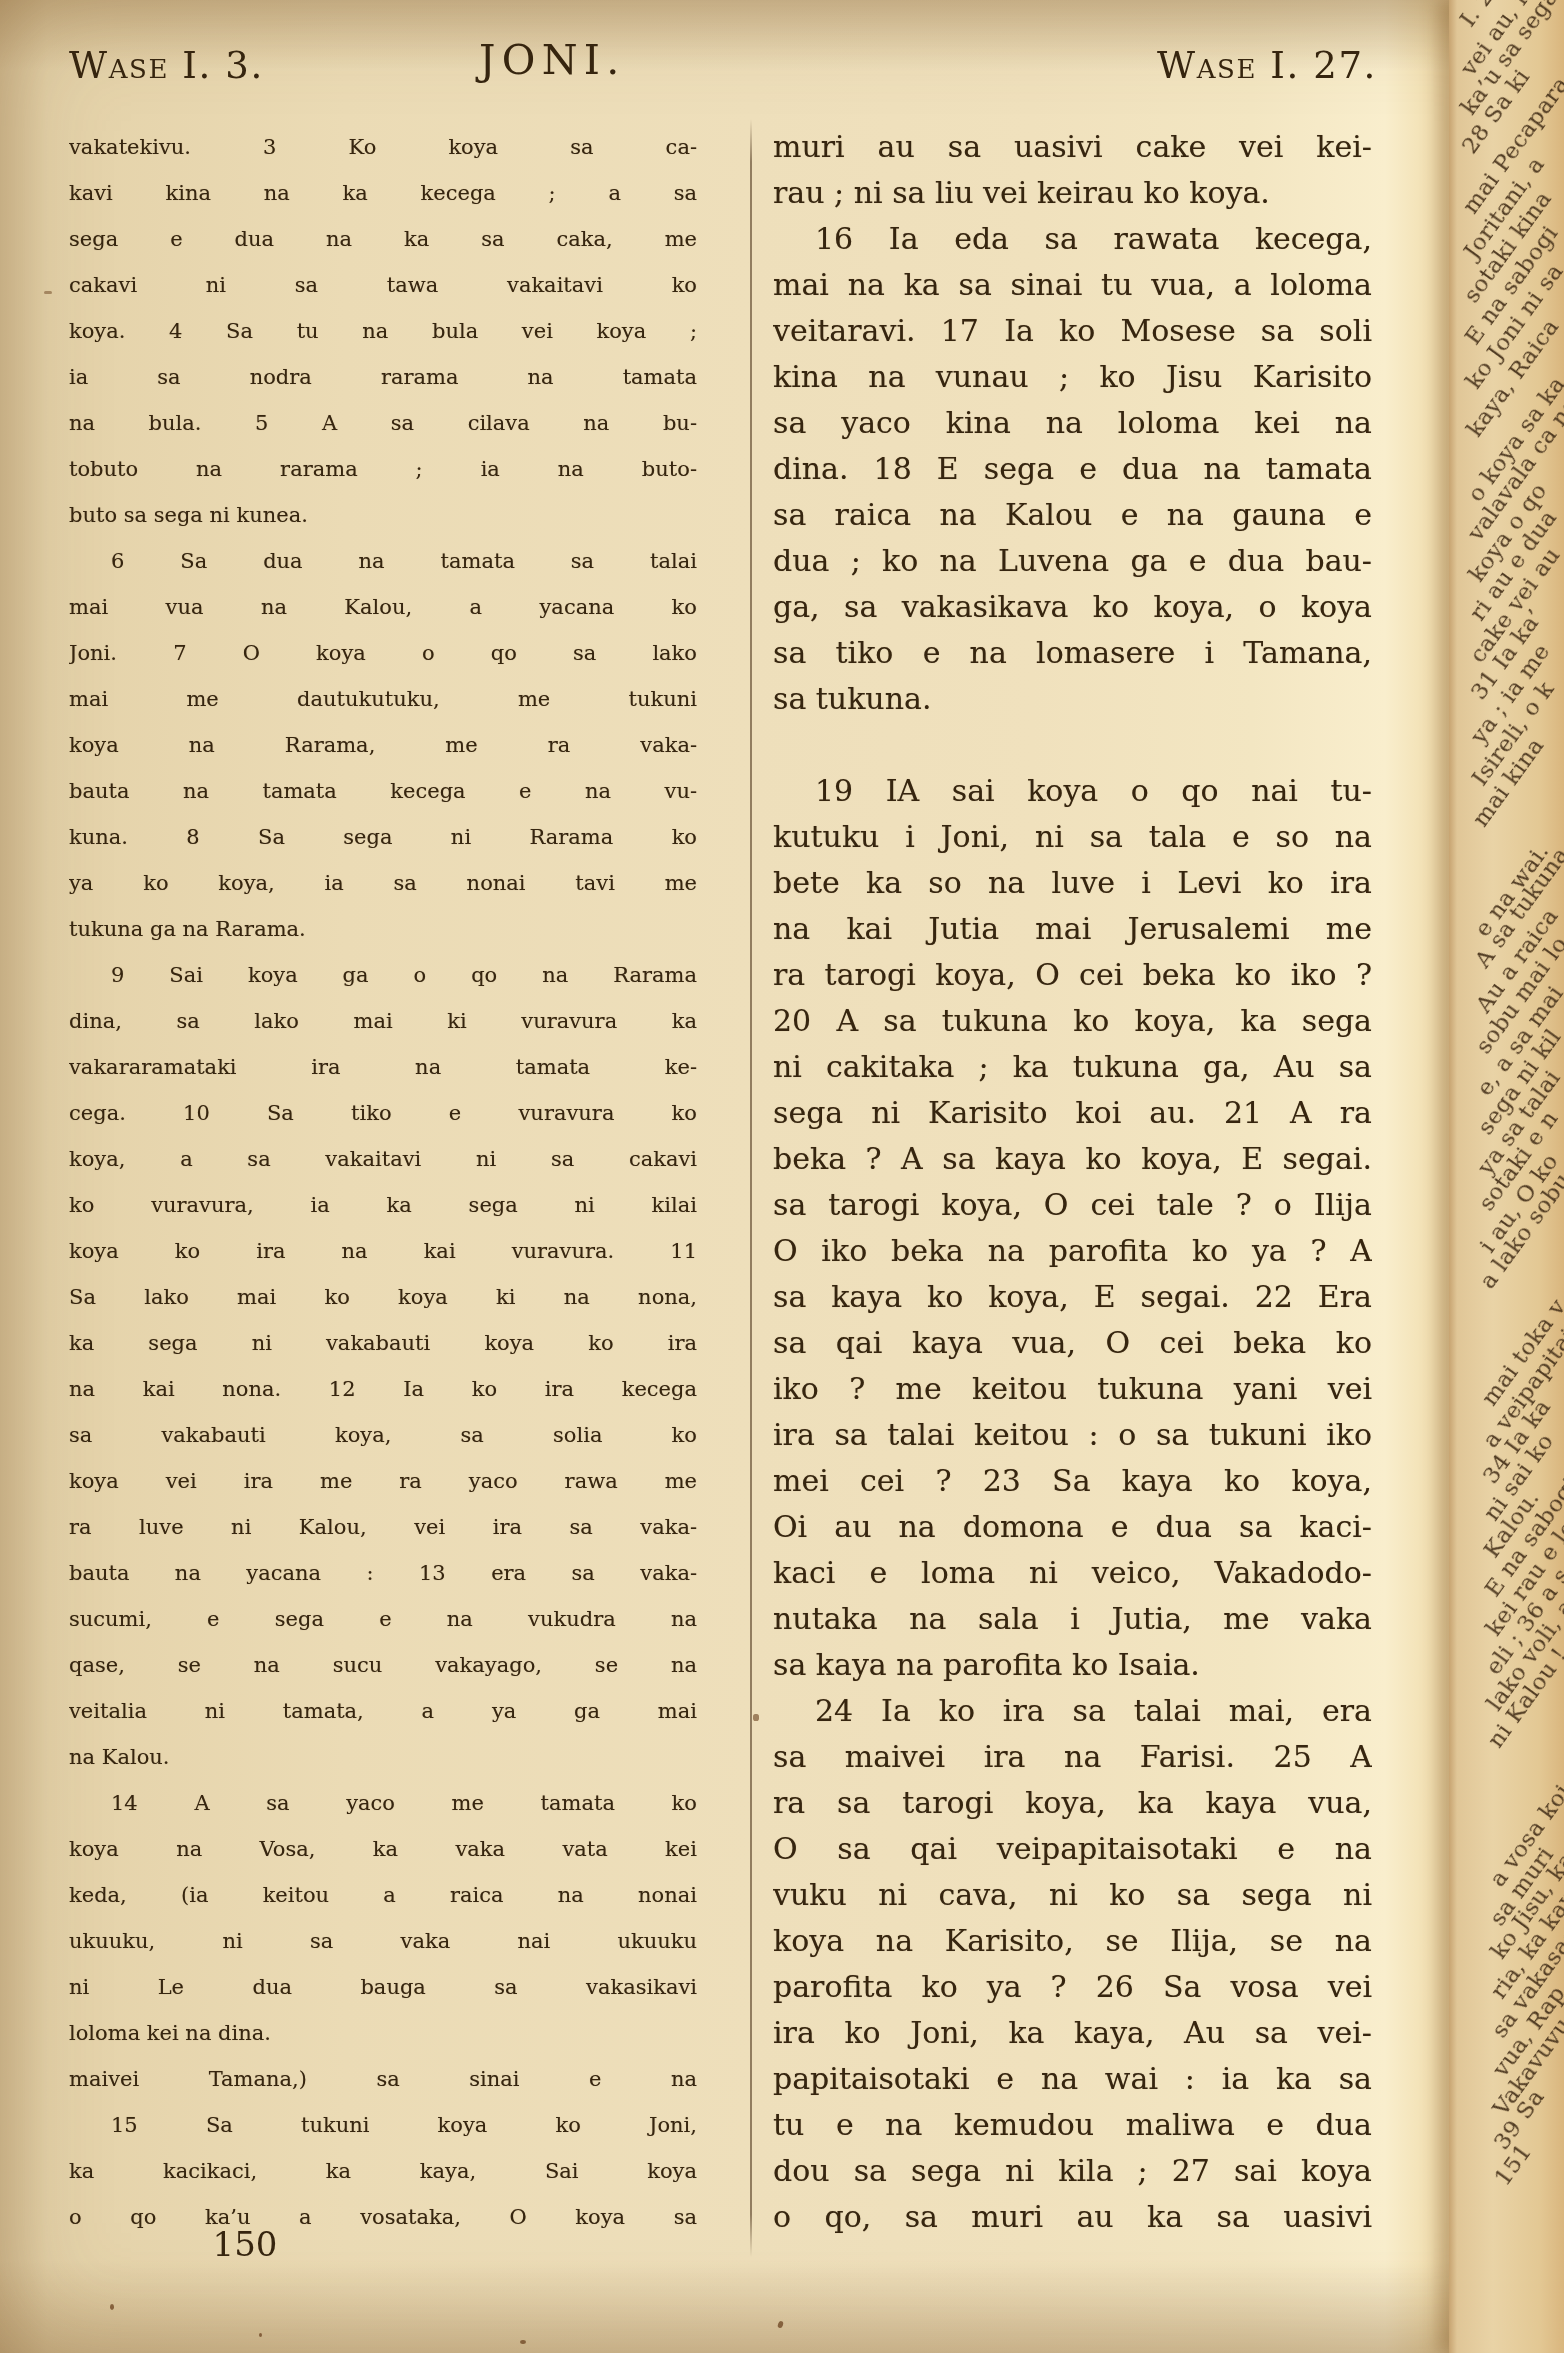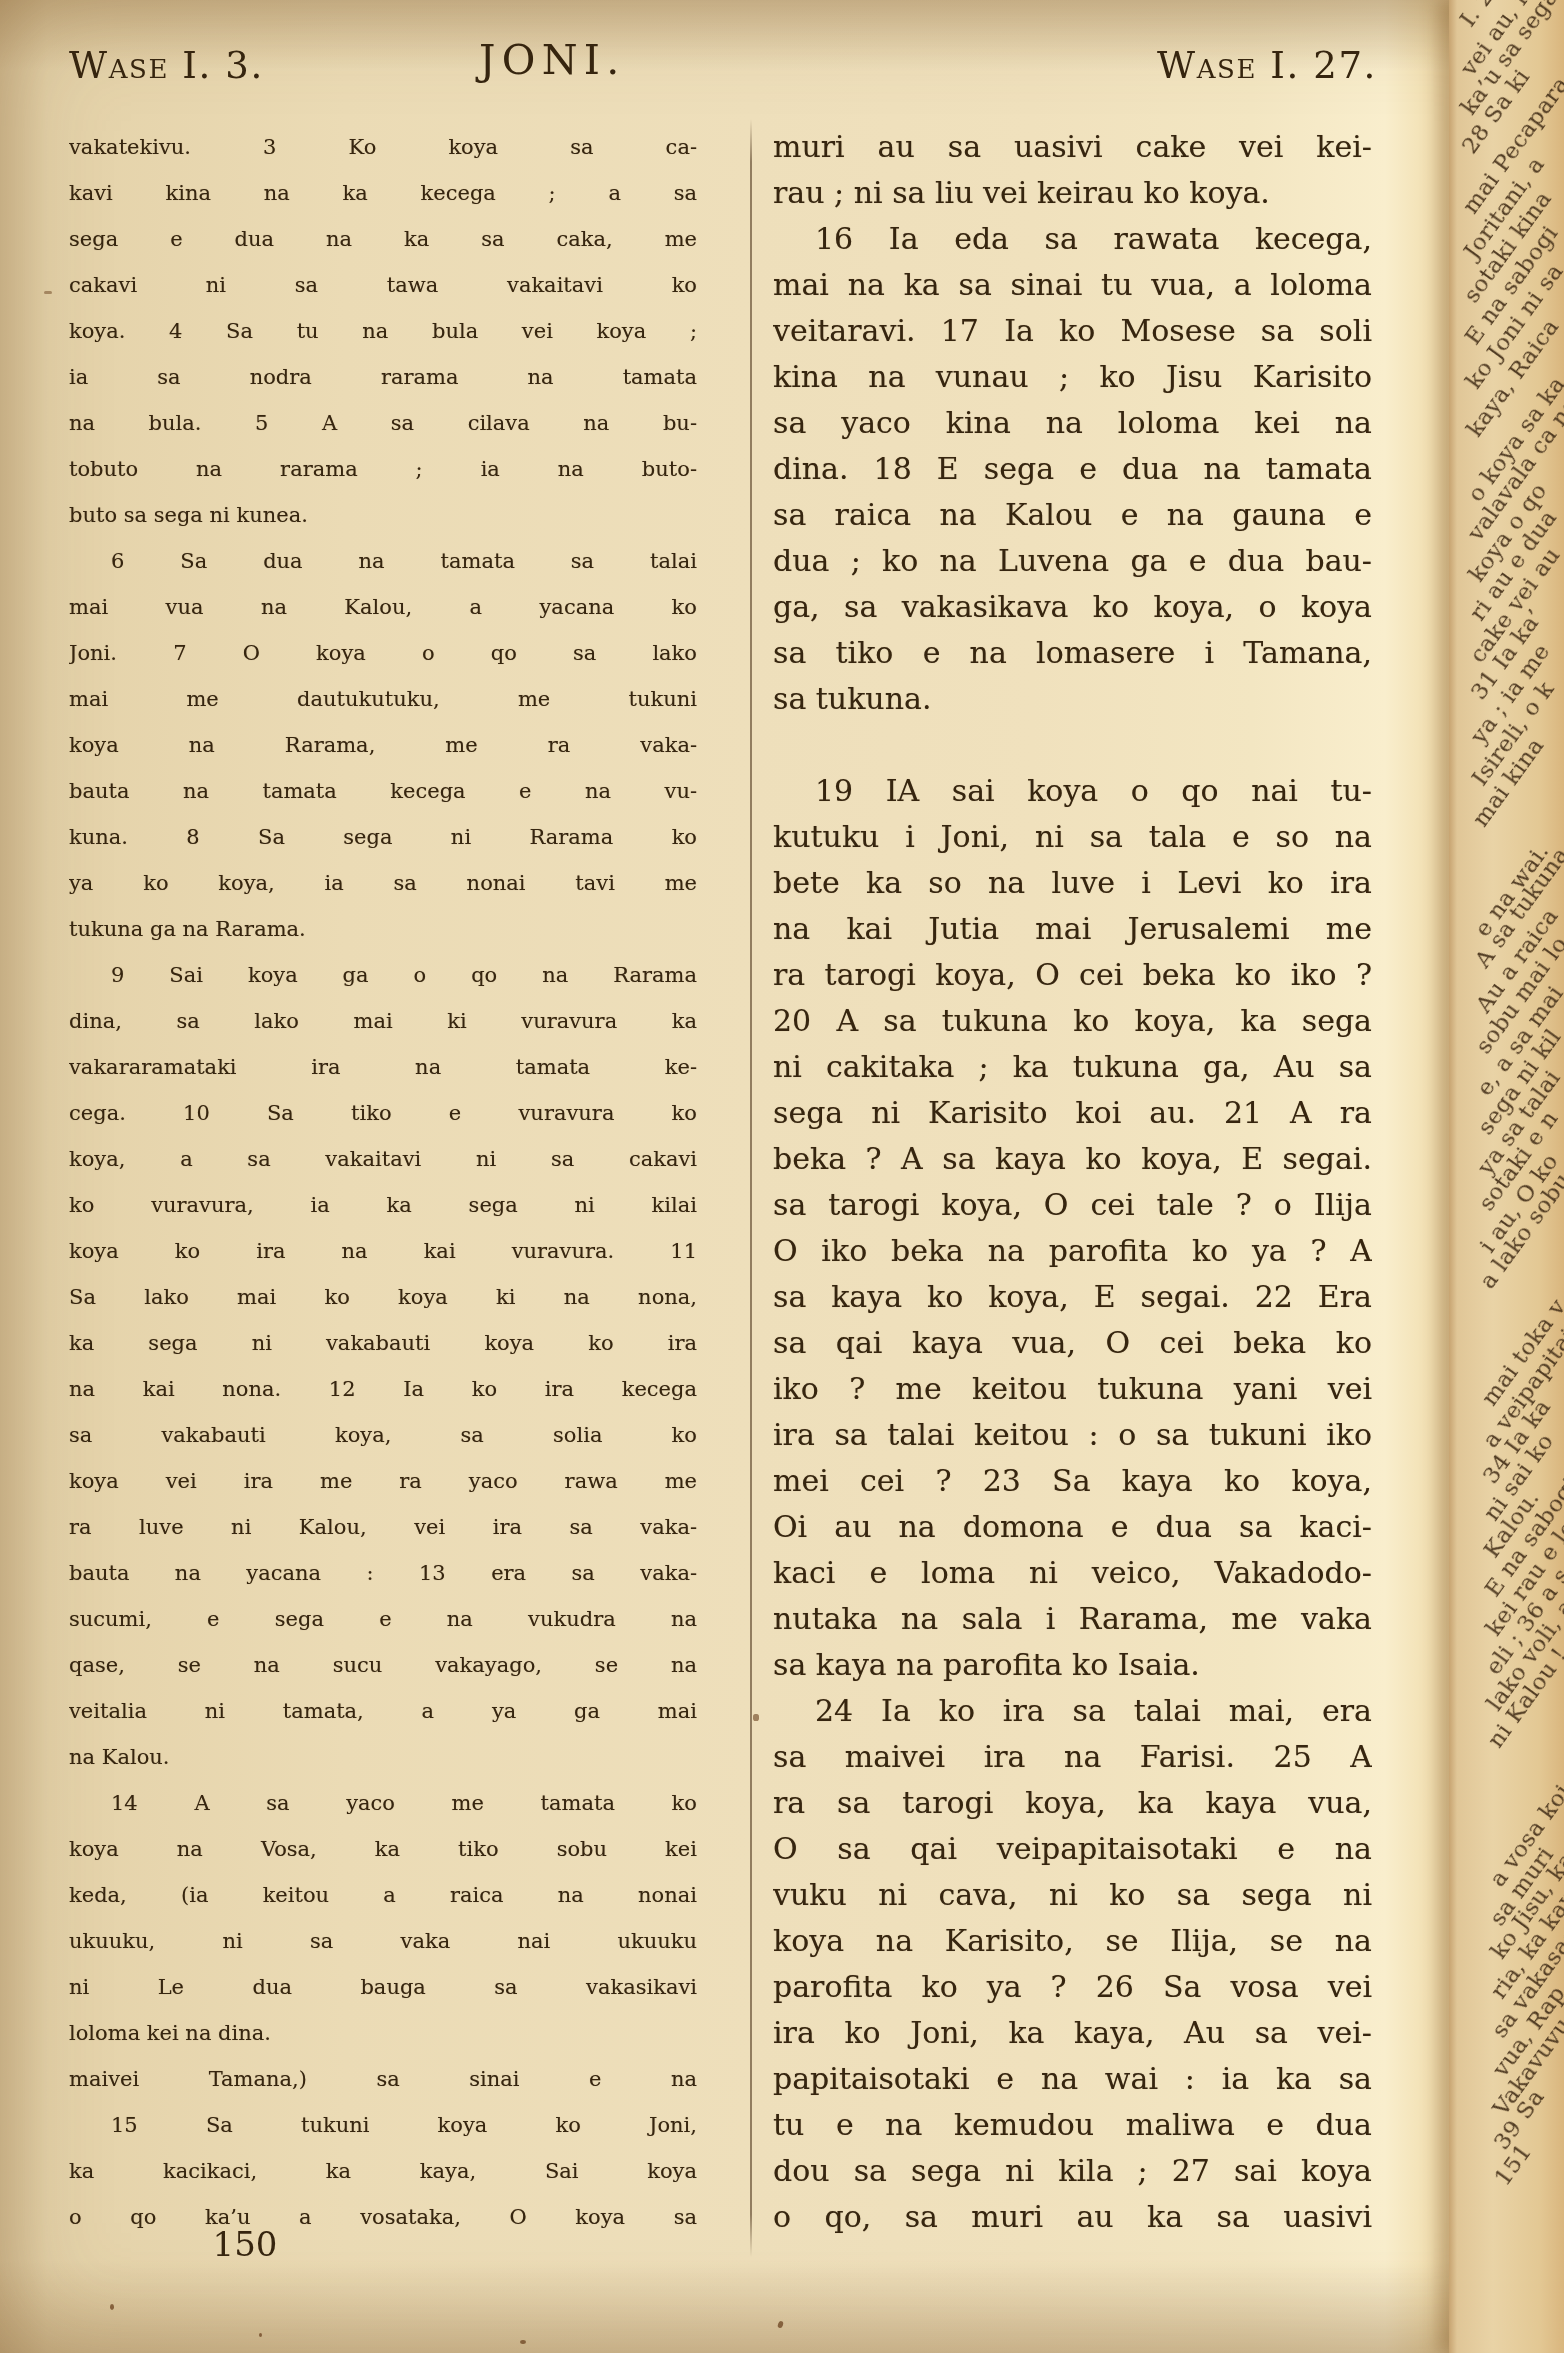--- a/index.html
+++ b/index.html
@@ -114,21 +114,21 @@
     <div class="line j">na kai nona. 12 Ia ko ira kecega</div>
     <div class="line j">sa vakabauti koya, sa solia ko</div>
     <div class="line j">koya vei ira me ra yaco rawa me</div>
     <div class="line j">ra luve ni Kalou, vei ira sa vaka-</div>
     <div class="line j">bauta na yacana : 13 era sa vaka-</div>
     <div class="line j">sucumi, e sega e na vukudra na</div>
     <div class="line j">qase, se na sucu vakayago, se na</div>
     <div class="line j">veitalia ni tamata, a ya ga mai</div>
     <div class="line">na Kalou.</div>
     <div class="line indent j">14 A sa yaco me tamata ko</div>
-    <div class="line j">koya na Vosa, ka tiko sobu kei</div>
+    <div class="line j">koya na Vosa, ka vaka vata kei</div>
     <div class="line j">keda, (ia keitou a raica na nonai</div>
     <div class="line j">ukuuku, ni sa vaka nai ukuuku</div>
     <div class="line j">ni Le dua bauga sa vakasikavi</div>
     <div class="line">loloma kei na dina.</div>
     <div class="line j">maivei Tamana,) sa sinai e na</div>
     <div class="line indent j">15 Sa tukuni koya ko Joni,</div>
     <div class="line j">ka kacikaci, ka kaya, Sai koya</div>
     <div class="line j">o qo ka’u a vosataka, O koya sa</div>
   </div>
 <div class="col col-right" id="col-right">
@@ -157,21 +157,21 @@
     <div class="line j">beka ? A sa kaya ko koya, E segai.</div>
     <div class="line j">sa tarogi koya, O cei tale ? o Ilija</div>
     <div class="line j">O iko beka na parofita ko ya ? A</div>
     <div class="line j">sa kaya ko koya, E segai. 22 Era</div>
     <div class="line j">sa qai kaya vua, O cei beka ko</div>
     <div class="line j">iko ? me keitou tukuna yani vei</div>
     <div class="line j">ira sa talai keitou : o sa tukuni iko</div>
     <div class="line j">mei cei ? 23 Sa kaya ko koya,</div>
     <div class="line j">Oi au na domona e dua sa kaci-</div>
     <div class="line j">kaci e loma ni veico, Vakadodo-</div>
-    <div class="line j">nutaka na sala i Rarama, me vaka</div>
+    <div class="line j">nutaka na sala i Jutia, me vaka</div>
     <div class="line">sa kaya na parofita ko Isaia.</div>
     <div class="line indent j">24 Ia ko ira sa talai mai, era</div>
     <div class="line j">sa maivei ira na Farisi. 25 A</div>
     <div class="line j">ra sa tarogi koya, ka kaya vua,</div>
     <div class="line j">O sa qai veipapitaisotaki e na</div>
     <div class="line j">vuku ni cava, ni ko sa sega ni</div>
     <div class="line j">koya na Karisito, se Ilija, se na</div>
     <div class="line j">parofita ko ya ? 26 Sa vosa vei</div>
     <div class="line j">ira ko Joni, ka kaya, Au sa vei-</div>
     <div class="line j">papitaisotaki e na wai : ia ka sa</div>

